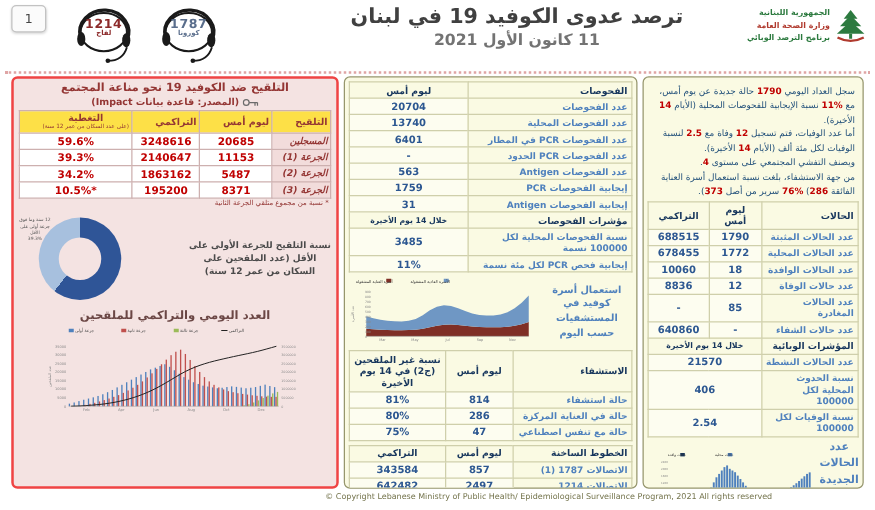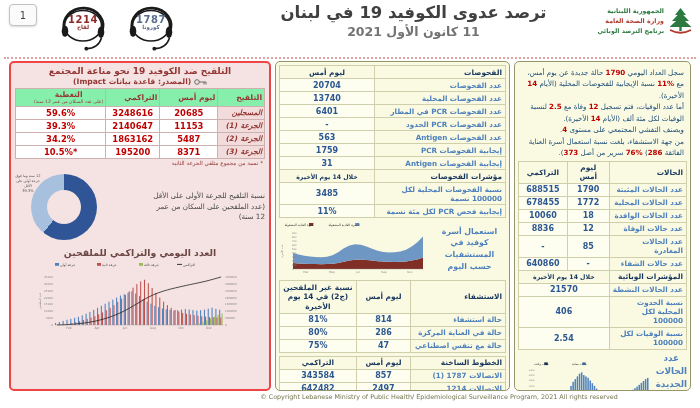--- a/index.html
+++ b/index.html
@@ -26,27 +26,27 @@
   .panel-yellow{background:#fafae3;border:1px solid #96966d;padding:3px;}
   .panel-mid{width:235px;}
   .panel-right{flex:1;}
   
   .vacc-title{direction:rtl;text-align:center;font-size:9px;font-weight:bold;color:#943634;}
   .vacc-src{direction:rtl;text-align:center;font-size:7.6px;font-weight:bold;color:#943634;margin-top:1px;}
   .vacc-src svg{vertical-align:-2px;}
   table{border-collapse:collapse;}
   .vtable{width:100%;margin-top:2px;background:#fff;border:1px solid #b08a89;}
   .vtable th,.vtable td{border:1px solid #cdb0af;padding:1px 2px;}
-  .vtable th{font-size:7.6px;color:#943634;direction:rtl;background:#86efac;padding-left:18px;}
+  .vtable th{font-size:7.6px;color:#943634;direction:rtl;background:#fde047;padding-left:18px;}
   .vtable .note{display:block;font-size:4.6px;font-weight:normal;color:#943634;line-height:1.25;}
   .vtable td.lbl{font-size:7.4px;font-weight:bold;color:#943634;background:#f2dcdb;direction:rtl;text-align:right;font-style:italic;}
   .vtable td.num{font-size:8.4px;font-weight:bold;color:#c00000;text-align:center;direction:ltr;}
   .vacc-foot{direction:rtl;text-align:right;font-size:5.6px;color:#943634;margin:1px 2px 0 0;}
   .donut-row{display:flex;direction:rtl;align-items:center;gap:4px;margin-top:3px;height:76px;}
-  .donut-label{flex:1;direction:rtl;text-align:right;font-size:7.2px;font-weight:normal;color:#4a4a4a;line-height:1.45;margin-left:48px;}
+  .donut-label{flex:1;direction:rtl;text-align:center;font-size:7.2px;font-weight:bold;color:#4a4a4a;line-height:1.45;margin-left:48px;}
   .donut-wrap{position:relative;width:70px;height:70px;margin-left:14px;}
   .donut{position:absolute;inset:2px;border-radius:50%;}
   .donut-hole{position:absolute;inset:18px;border-radius:50%;background:#f4e3e2;}
   .donut-callout{position:absolute;left:-16px;top:2px;width:30px;font-size:3.6px;color:#555;text-align:center;line-height:1.4;direction:rtl;}
   .vchart-title{direction:rtl;text-align:center;font-size:9.3px;font-weight:bold;color:#6b4745;margin-top:2px;}
   .vacc-chart{display:block;margin:1px auto 0 auto;}
   
   .ytable{width:100%;background:transparent;}
   .ytable th,.ytable td{border:1px solid #cfcfab;padding:1.5px 3px;}
   .ytable th{font-size:7.4px;font-weight:bold;color:#17365d;direction:rtl;}

